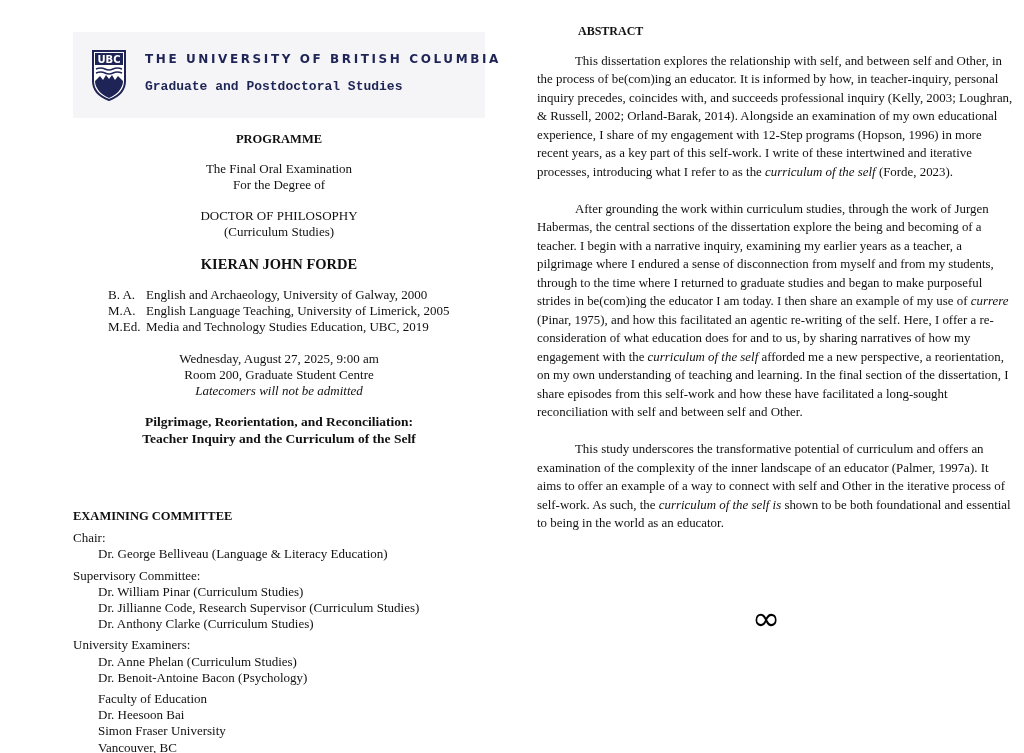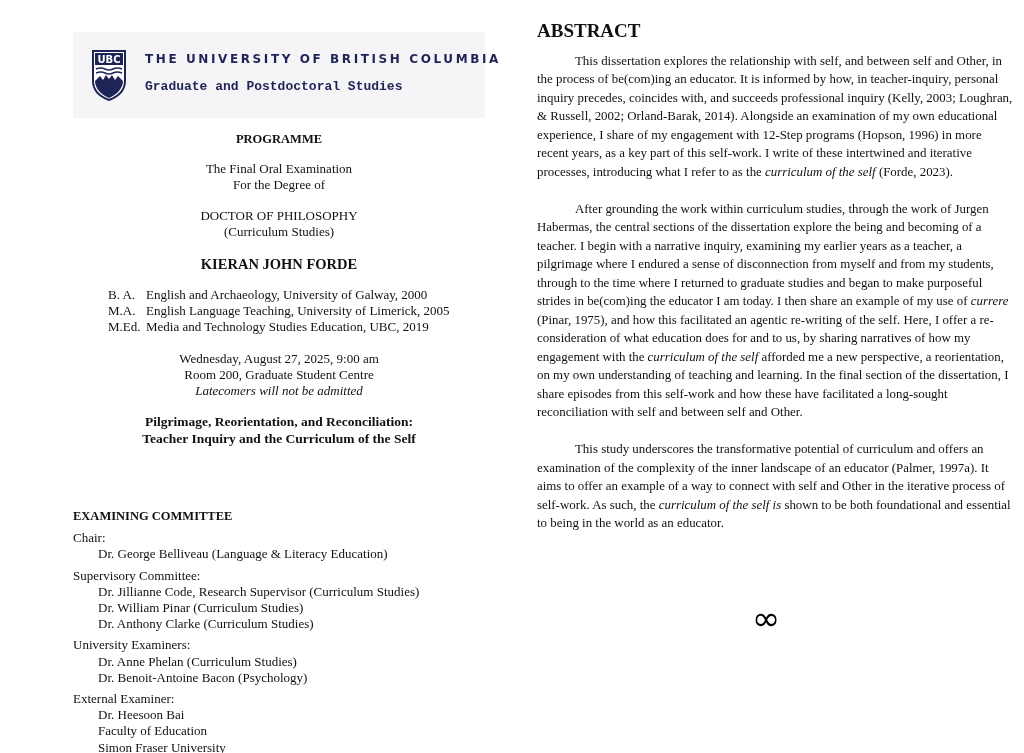--- a/index.html
+++ b/index.html
@@ -25,21 +25,21 @@
   .i { font-style: italic; }
   .degrees { position: absolute; left: 108px; top: 287px; font-size: 13px; line-height: 16px; white-space: nowrap; }
   .degrees .abbr { display: inline-block; width: 38px; }
   .committee { position: absolute; left: 73px; top: 460px; width: 420px; font-size: 13px; line-height: 16.2px; margin-top: 48px; }
   .committee .heading { font-weight: bold; font-size: 12.5px; margin-bottom: 6px; }
   .committee .role { }
   .committee .member { padding-left: 25px; }
   .committee .group { margin-bottom: 5px; }
 
   .right { position: absolute; left: 537px; top: 22px; width: 478px; font-size: 12.9px; line-height: 18.5px; text-align: left; }
-  .abstract-title { font-weight: bold; font-size: 19px; margin-bottom: 11px; }
+  .abstract-title { font-weight: bold; font-size: 12px; margin-bottom: 11px; margin-left: 41px; }
   .para { text-indent: 38px; margin: 0 0 18.5px 0; }
   .infinity { position: absolute; left: 752px; top: 598px; font-size: 34px; line-height: 40px; font-family: "DejaVu Sans", sans-serif; color: #000; }
 </style>
 </head>
 <body>
 
 <div class="banner">
   <svg class="crest" viewBox="0 0 36 52">
     <path d="M2 2 H34 V32 C34 42 26 48 18 51 C10 48 2 42 2 32 Z" fill="#ffffff" stroke="#1f2456" stroke-width="2"></path>
     <rect x="4" y="4" width="28" height="12" fill="#1f2456"></rect>
@@ -72,33 +72,32 @@
 <div class="center b" style="top:431px; font-size:13.5px;">Teacher Inquiry and the Curriculum of the Self</div>
 
 <div class="committee">
   <div class="heading">EXAMINING COMMITTEE</div>
   <div class="group">
     <div class="role">Chair:</div>
     <div class="member">Dr. George Belliveau (Language &amp; Literacy Education)</div>
   </div>
   <div class="group">
     <div class="role">Supervisory Committee:</div>
+    <div class="member">Dr. William Pinar (Curriculum Studies)</div>
     <div class="member">Dr. Jillianne Code, Research Supervisor (Curriculum Studies)</div>
-    <div class="member">Dr. William Pinar (Curriculum Studies)</div>
     <div class="member">Dr. Anthony Clarke (Curriculum Studies)</div>
   </div>
   <div class="group">
     <div class="role">University Examiners:</div>
     <div class="member">Dr. Anne Phelan (Curriculum Studies)</div>
     <div class="member">Dr. Benoit-Antoine Bacon (Psychology)</div>
   </div>
   <div class="group">
-    <div class="role">External Examiner:</div>
+    <div class="member">Faculty of Education</div>
     <div class="member">Dr. Heesoon Bai</div>
-    <div class="member">Faculty of Education</div>
     <div class="member">Simon Fraser University</div>
     <div class="member">Vancouver, BC</div>
   </div>
 </div>
 
 <div class="right">
   <div class="abstract-title">ABSTRACT</div>
   <p class="para"><span>This dissertation explores the relationship with self, and between self and Other, in the process of be(com)ing an educator. It is informed by how, in teacher-inquiry, personal inquiry precedes, coincides with, and succeeds professional inquiry (Kelly, 2003; Loughran, &amp; Russell, 2002; Orland-Barak, 2014). Alongside an examination of my own educational experience, I share of my engagement with 12-Step programs (Hopson, 1996) in more recent years, as a key part of this self-work. I write of these intertwined and iterative processes, introducing what I refer to as the </span><span class="i">curriculum of the self</span><span> (Forde, 2023).</span></p>
   <p class="para"><span>After grounding the work within curriculum studies, through the work of Jurgen Habermas, the central sections of the dissertation explore the being and becoming of a teacher. I begin with a narrative inquiry, examining my earlier years as a teacher, a pilgrimage where I endured a sense of disconnection from myself and from my students, through to the time where I returned to graduate studies and began to make purposeful strides in be(com)ing the educator I am today. I then share an example of my use of </span><span class="i">currere</span><span> (Pinar, 1975), and how this facilitated an agentic re-writing of the self. Here, I offer a re-consideration of what education does for and to us, by sharing narratives of how my engagement with the </span><span class="i">curriculum of the self</span><span> afforded me a new perspective, a reorientation, on my own understanding of teaching and learning. In the final section of the dissertation, I share episodes from this self-work and how these have facilitated a long-sought reconciliation with self and between self and Other.</span></p>
   <p class="para"><span>This study underscores the transformative potential of curriculum and offers an examination of the complexity of the inner landscape of an educator (Palmer, 1997a). It aims to offer an example of a way to connect with self and Other in the iterative process of self-work. As such, the </span><span class="i">curriculum of the self is</span><span> shown to be both foundational and essential to being in the world as an educator.</span></p>

